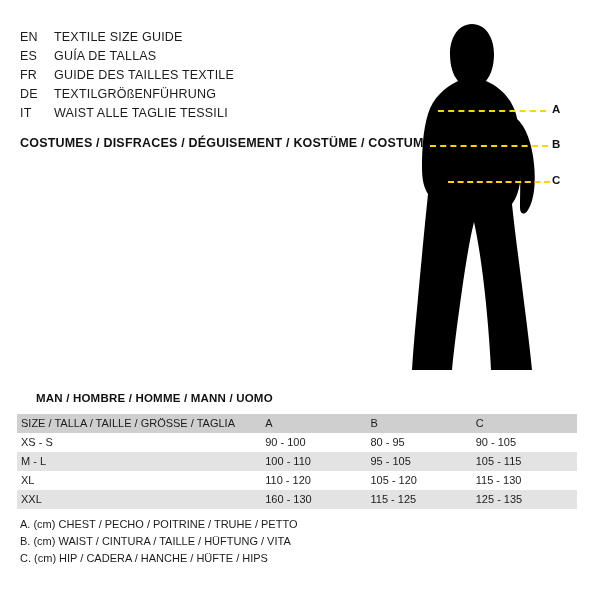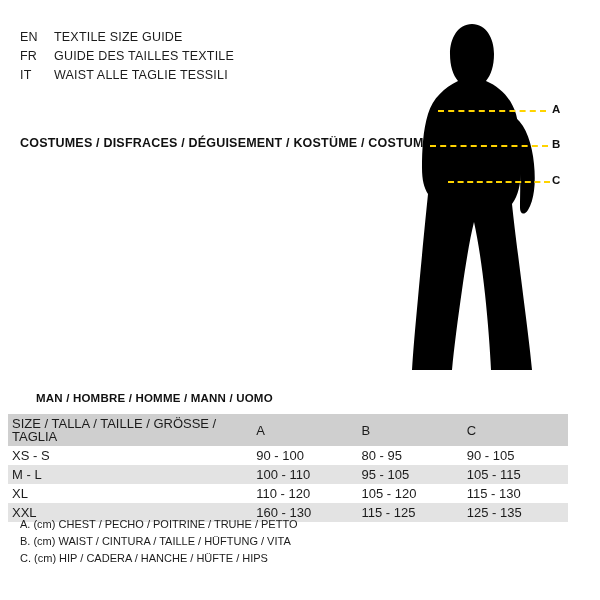--- a/index.html
+++ b/index.html
@@ -91,25 +91,25 @@
     left: 20px;
     top: 392px;
     font-size: 11.5px;
     font-weight: bold;
     letter-spacing: .2px;
     color: #111111;
     margin-left: 16px;
   }
   table.size-table {
     position: absolute;
-    left: 8px;
+    left: 17px;
     top: 414px;
     width: 560px;
     border-collapse: collapse;
-    font-size: 13px;
+    font-size: 11px;
     color: #1c1c1c;
   }
   table.size-table th,
   table.size-table td {
     padding: 3px 4px;
     text-align: left;
     font-weight: normal;
     line-height: 13px;
   }
   table.size-table thead tr {
@@ -143,22 +143,30 @@
 <body>
 
 <div class="page">
 
   <div class="lang-block">
     <div class="lang-row">
       <span class="lang-code">EN</span>
       <span class="lang-text">TEXTILE SIZE GUIDE</span>
     </div>
     <div class="lang-row">
+      <span class="lang-code">ES</span>
+      <span class="lang-text">GUÍA DE TALLAS</span>
+    </div>
+    <div class="lang-row">
       <span class="lang-code">FR</span>
       <span class="lang-text">GUIDE DES TAILLES TEXTILE</span>
+    </div>
+    <div class="lang-row">
+      <span class="lang-code">DE</span>
+      <span class="lang-text">TEXTILGRÖßENFÜHRUNG</span>
     </div>
     <div class="lang-row">
       <span class="lang-code">IT</span>
       <span class="lang-text">WAIST ALLE TAGLIE TESSILI</span>
     </div>
   </div>
 
   <div class="costumes-title">COSTUMES / DISFRACES / DÉGUISEMENT / KOSTÜME / COSTUMI</div>
 
   <div class="figure-area">

